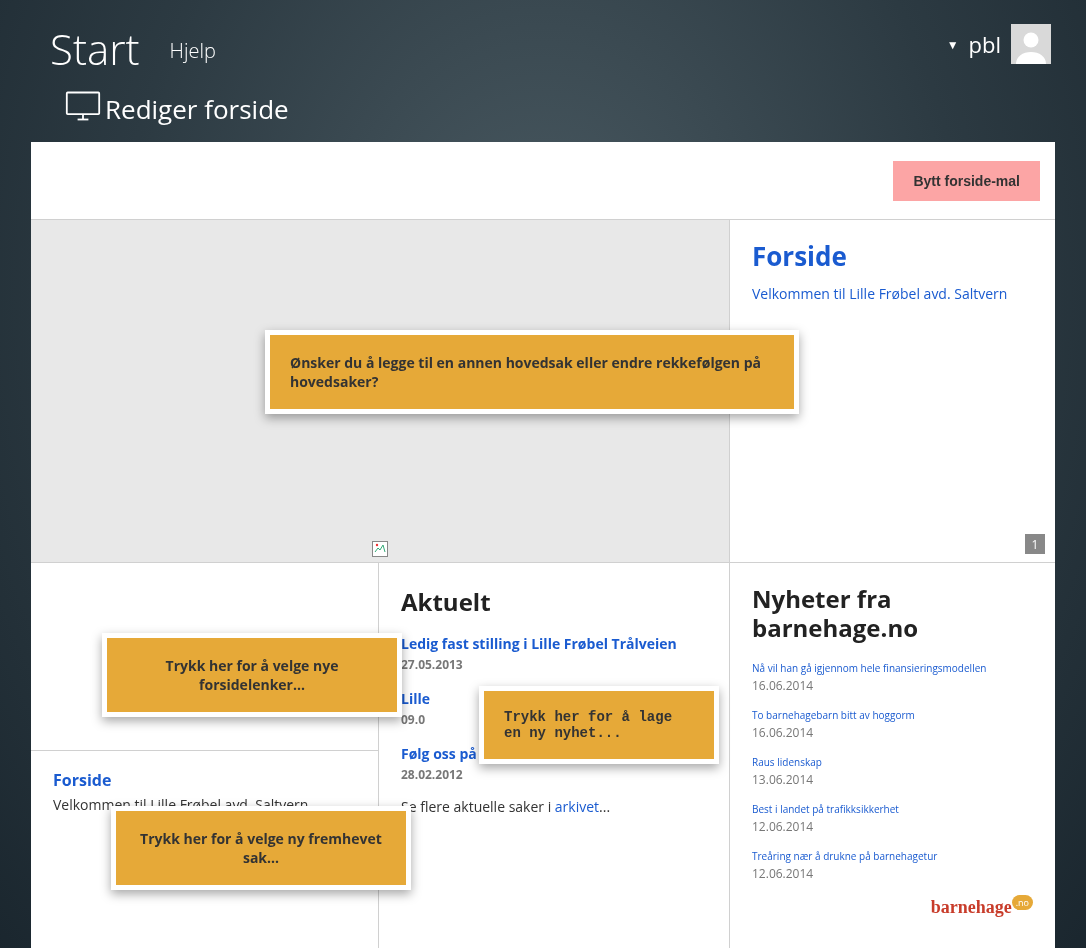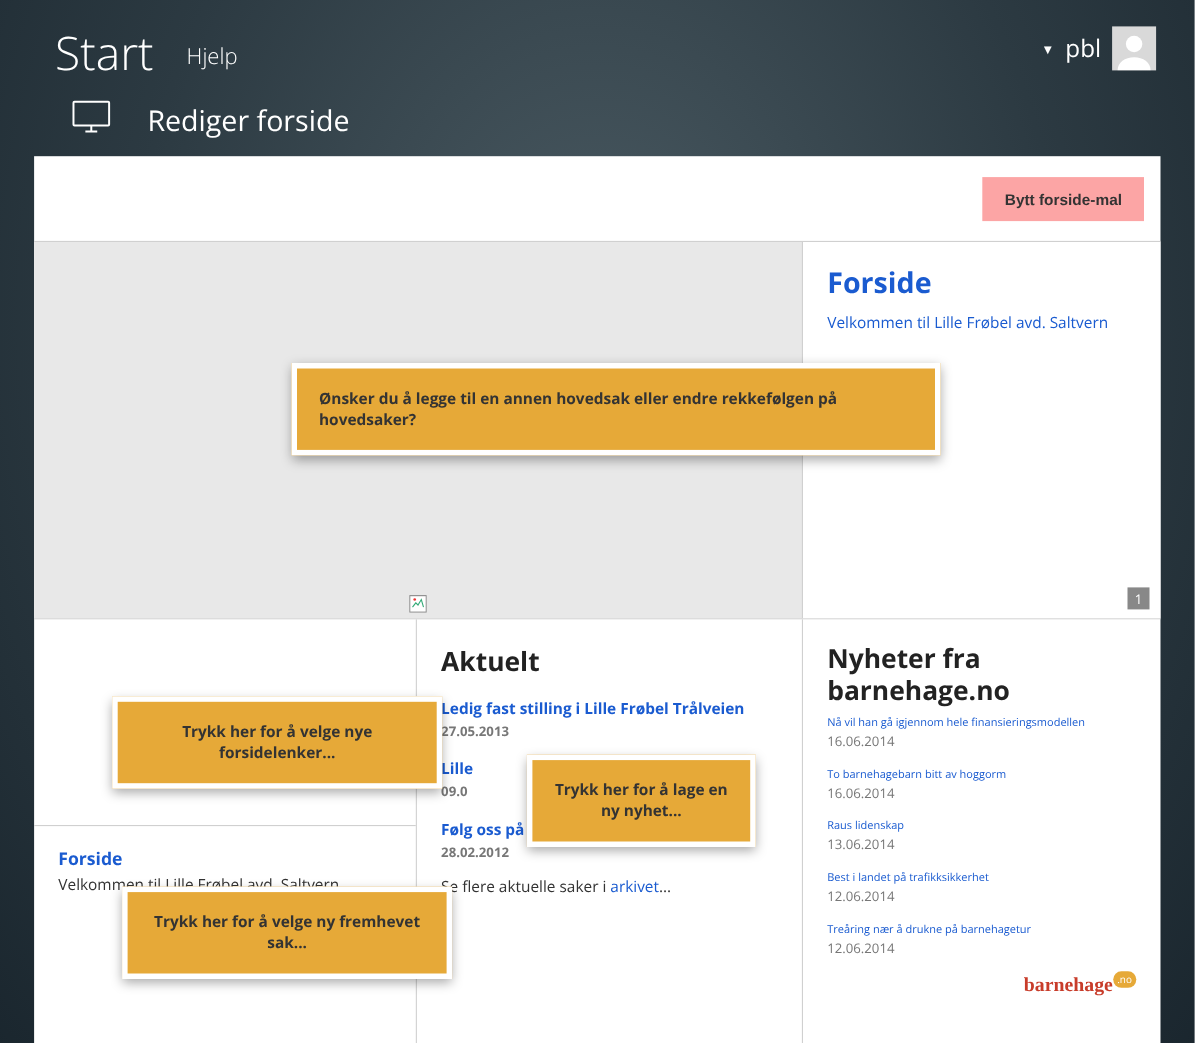--- a/index.html
+++ b/index.html
@@ -42,21 +42,21 @@
   .avatar {
     width: 40px; height: 40px;
     background: #d9d9d9;
     display: flex; align-items: flex-end; justify-content: center;
     overflow: hidden;
   }
   .avatar svg { width: 36px; height: 36px; fill: #fff; }
   .page-title-row {
     display: flex;
     align-items: center;
-    gap: 33px;
+    gap: 4px;
     padding: 20px 50px 15px 65px;
   }
   .page-title-row .monitor-icon svg { width: 36px; height: 32px; fill: none; stroke: #fff; stroke-width: 2; }
   .page-title-row h1 { font-size: 26px; font-weight: 400; }
   .canvas {
     background: #fff;
     color: #333;
     margin: 0 31px;
     width: 1024px;
     position: relative;
@@ -119,21 +119,21 @@
     color: #333;
     font-weight: 700;
     font-size: 14px;
     padding: 18px 20px;
     cursor: pointer;
     z-index: 10;
   }
   .callout .line2 { margin-top: 40px; }
   .callout-big {
     left: 265px; top: 330px;
-    width: 590px;
+    width: 534px;
   }
   .grid2 {
     display: flex;
   }
   .col-links {
     width: 348px;
     border-right: 1px solid #d0d0d0;
     position: relative;
     min-height: 400px;
   }
@@ -148,39 +148,39 @@
   }
   .col-links .lower h3 { color: #1a5bd0; font-size: 16px; font-weight: 700; margin-bottom: 4px;}
   .col-links .lower p { color: #333; font-size: 14px; }
   .callout-links {
     left: 71px; top: 70px; width: 300px; text-align: center;
   }
   .callout-feat {
     left: 80px; top: 55px; width: 300px; text-align: center;
   }
   .callout-news {
-    left: 100px; top: 123px; width: 208px; text-align: center;
+    left: 100px; top: 123px; width: 240px; text-align: left; font-family: Liberation Mono, monospace;
   }
   .col-aktuelt {
     width: 351px;
     border-right: 1px solid #d0d0d0;
     padding: 22px 22px;
     position: relative;
   }
   .col-aktuelt h2 { font-size: 24px; font-weight: 700; color: #222; margin-bottom: 14px; }
   .news-item { margin-bottom: 14px; font-weight: bold; }
   .news-item a { color: #1a5bd0; font-size: 14px; text-decoration: none; }
   .news-item .date { color: #777; font-size: 12px; margin-top: 2px; }
   .archive { color: #333; font-size: 14px; margin-top: 6px; }
   .archive a { color: #1a5bd0; text-decoration: none; }
   .col-nyheter {
     flex: 1;
     padding: 22px 22px;
   }
-  .col-nyheter h2 { font-size: 24px; font-weight: 700; color: #222; margin-bottom: 6px; line-height: 1.2; }
+  .col-nyheter h2 { font-size: 24px; font-weight: 700; color: #222; margin-bottom: 18px; line-height: 1.2; }
   .ext-item { margin-bottom: 14px; }
   .ext-item a { color: #1a5bd0; font-size: 10px; text-decoration: none; display: block; }
   .ext-item .date { color: #777; font-size: 12px; margin-top: 2px; }
   .logo-bn { text-align: right; margin-top: 10px; }
   .logo-bn .brand { font-family: Georgia, serif; color: #c83c2a; font-weight: 700; font-size: 18px; }
   .logo-bn .dot { background:#e6a938; color:#fff; font-size:9px; border-radius:8px; padding:1px 4px; vertical-align: super;}
 </style>
 </head>
 <body>
 

